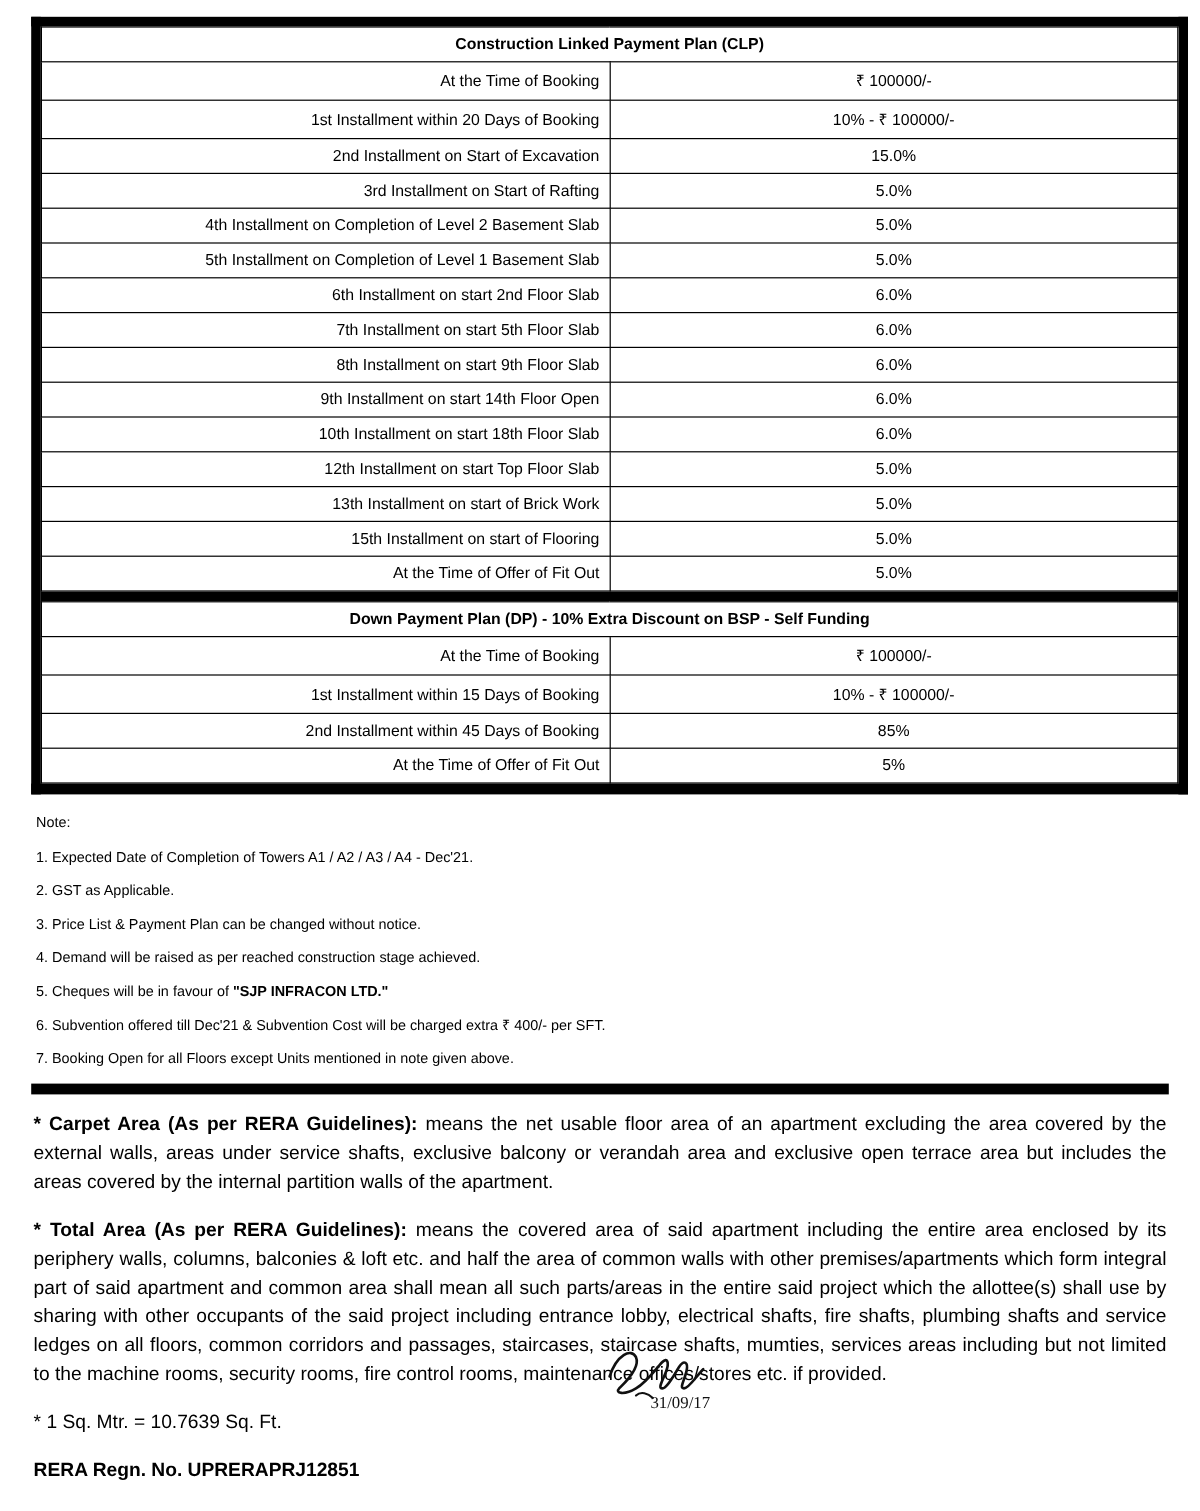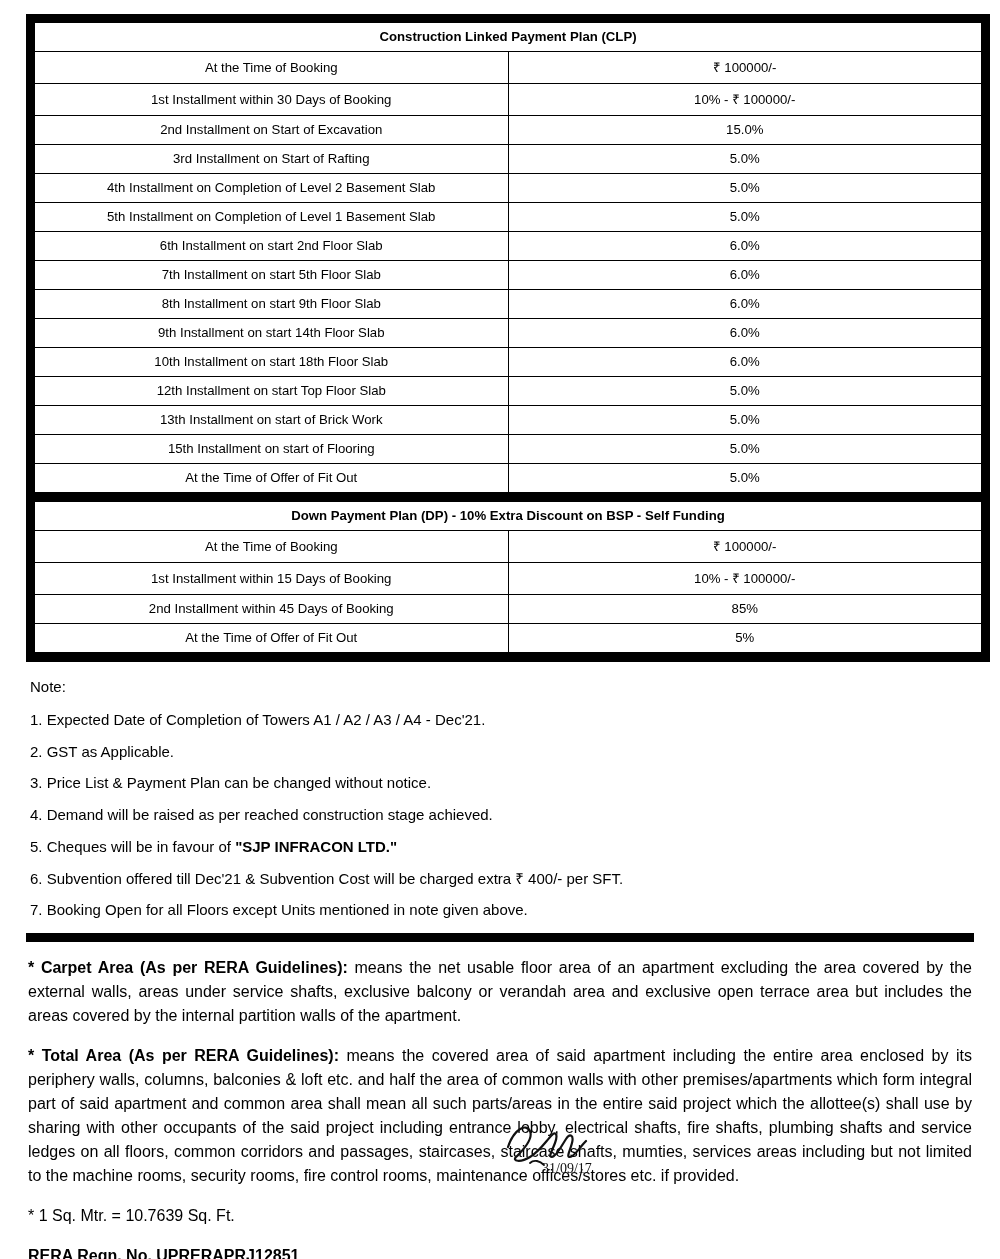--- a/index.html
+++ b/index.html
@@ -33,21 +33,21 @@
   }
   td.hdr {
     background: #ffffff;
     text-align: center;
     font-weight: bold;
     font-size: 13.4px;
     padding: 7px 8px 8px 8px;
   }
   td.label {
     width: 750px;
-    text-align: center;
+    text-align: right;
   }
   td.value {
     text-align: center;
   }
   .tablewrap {
     border-left: 8px solid #000000;
     border-right: 8px solid #000000;
     border-top: 8px solid #000000;
     width: 948px;
     box-sizing: content-box;
@@ -62,21 +62,21 @@
     background: #000000;
     width: 964px;
     margin-left: -8px;
   }
   .notes {
     padding: 16px 4px 0 4px;
     width: 948px;
     box-sizing: border-box;
   }
   .notes .line {
-    font-size: 15px;
+    font-size: 12px;
     margin-bottom: 13px;
     line-height: 1.25;
   }
   .notes .line:first-child {
     margin-bottom: 14px;
   }
   .note-bold {
     font-weight: bold;
   }
   .divider-thick {
@@ -130,21 +130,21 @@
     <table class="plan">
       <tbody>
         <tr>
           <td class="hdr" colspan="2">Construction Linked Payment Plan (CLP)</td>
         </tr>
         <tr>
           <td class="label">At the Time of Booking</td>
           <td class="value">₹ 100000/-</td>
         </tr>
         <tr>
-          <td class="label">1st Installment within 30 Days of Booking</td>
+          <td class="label">1st Installment within 20 Days of Booking</td>
           <td class="value">10% - ₹ 100000/-</td>
         </tr>
         <tr>
           <td class="label">2nd Installment on Start of Excavation</td>
           <td class="value">15.0%</td>
         </tr>
         <tr>
           <td class="label">3rd Installment on Start of Rafting</td>
           <td class="value">5.0%</td>
         </tr>
@@ -162,21 +162,21 @@
         </tr>
         <tr>
           <td class="label">7th Installment on start 5th Floor Slab</td>
           <td class="value">6.0%</td>
         </tr>
         <tr>
           <td class="label">8th Installment on start 9th Floor Slab</td>
           <td class="value">6.0%</td>
         </tr>
         <tr>
-          <td class="label">9th Installment on start 14th Floor Slab</td>
+          <td class="label">9th Installment on start 14th Floor Open</td>
           <td class="value">6.0%</td>
         </tr>
         <tr>
           <td class="label">10th Installment on start 18th Floor Slab</td>
           <td class="value">6.0%</td>
         </tr>
         <tr>
           <td class="label">12th Installment on start Top Floor Slab</td>
           <td class="value">5.0%</td>
         </tr>

